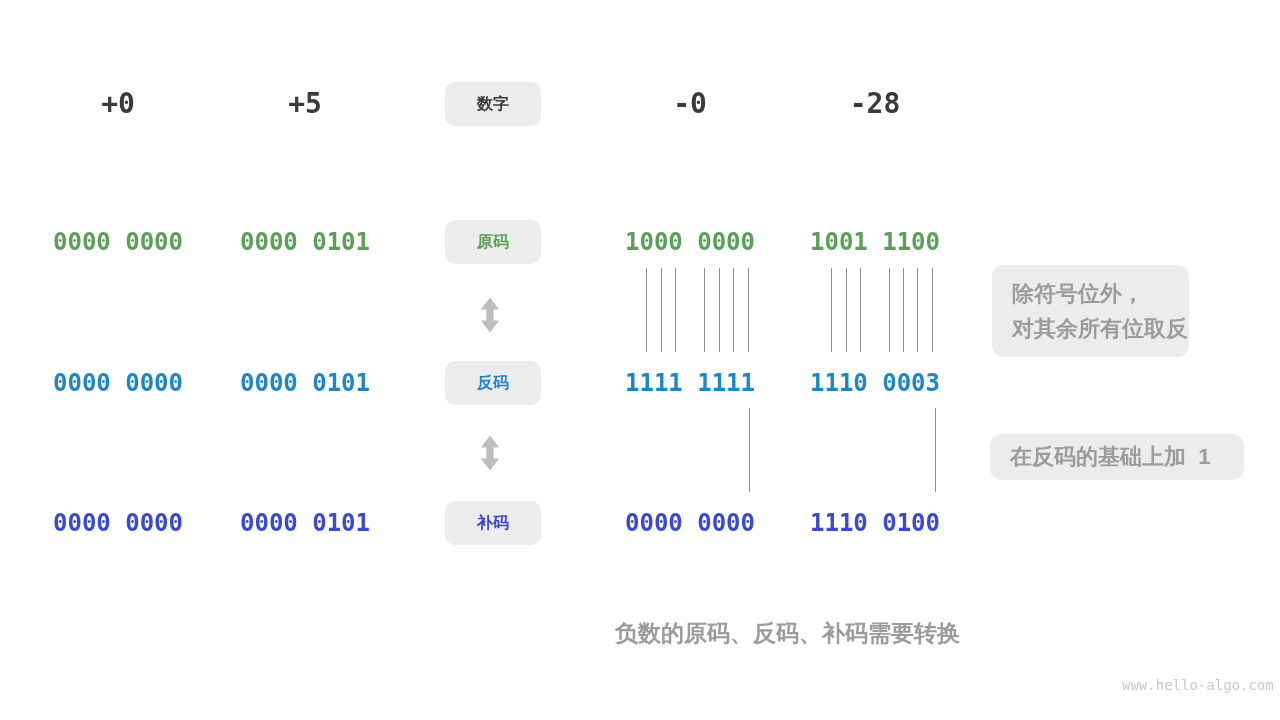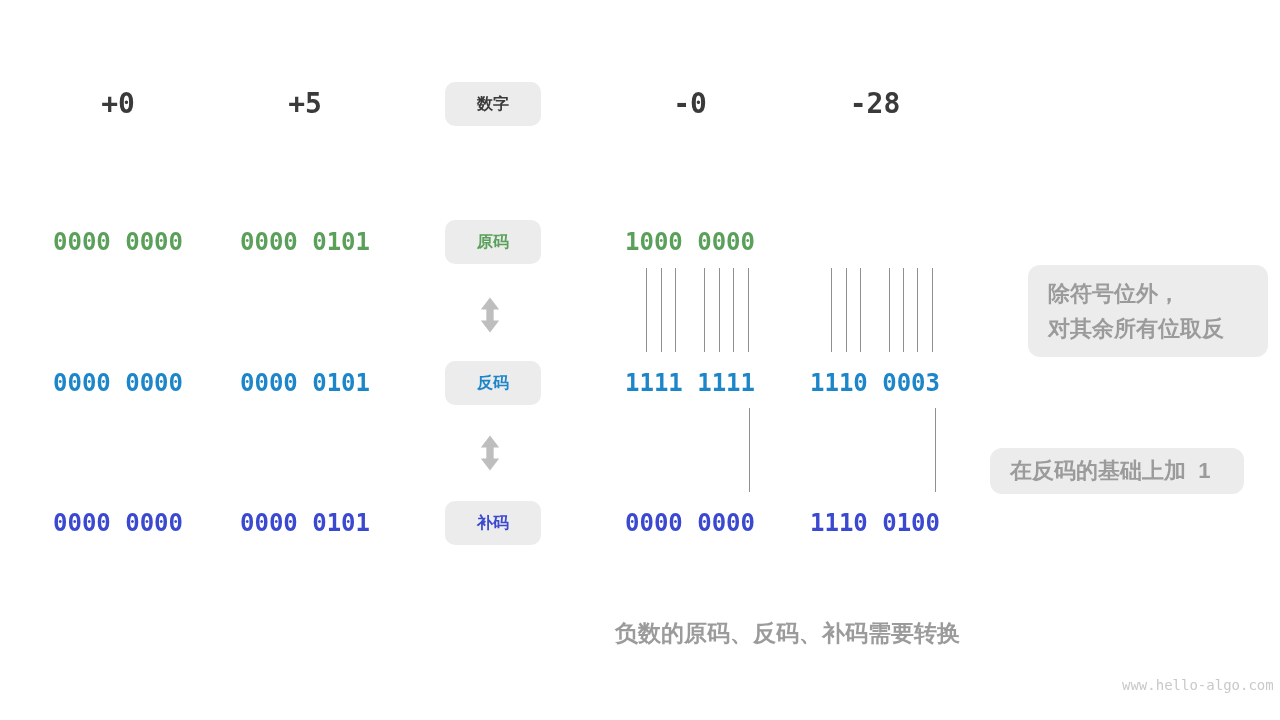--- a/index.html
+++ b/index.html
@@ -39,26 +39,26 @@
 
   .tick { position:absolute; width:1px; background:#8F8F8F; }
   .tick-a { top:268px; height:84px; }
   .tick-b { top:408px; height:84px; }
 
   .note {
     position:absolute; background:#ECECEC; border-radius:12px;
     color:#9B9B9B; font-weight:bold; font-size:22px; box-sizing:border-box;
   }
   .note-invert {
-    left:992px; top:265px; width:240px; height:92px;
-    padding:11px 0 9px 20px; line-height:35px;margin-left:36px;
+    left:992px; top:265px; width:197px; height:92px;
+    padding:11px 0 9px 20px; line-height:35px;
   }
   .note-invert span { display:block; }
   .note-addone {
-    left:990px; top:448px; width:254px; height:46px;
+    left:990px; top:434px; width:254px; height:46px;
     line-height:46px; padding-left:20px; white-space:pre;
   }
 
   .caption { position:absolute; top:618px; font-size:23px; font-weight:bold; color:#9B9B9B; white-space:pre; }
   .caption-pos { left:55px; }
   .caption-neg { left:615px; }
 
   .watermark {
     position:absolute; left:1082px; top:677px; font-size:14px; color:#C9C9C9;
     font-family:"DejaVu Sans Mono","Liberation Mono",monospace;
@@ -76,20 +76,21 @@
     <div class="chip chip-dark">数字</div>
     <div class="cell c3 mono hdr">-0</div>
     <div class="cell c4 mono hdr">-28</div>
   </div>
 
   <div class="row row-yuan">
     <div class="cell c1 mono green">0000 0000</div>
     <div class="cell c2 mono green">0000 0101</div>
     <div class="chip green">原码</div>
     <div class="cell c3 mono green">1000 0000</div>
+    <div class="cell c4 mono green">1001 1100</div>
   </div>
 
   <div class="row row-fan">
     <div class="cell c1 mono blue">0000 0000</div>
     <div class="cell c2 mono blue">0000 0101</div>
     <div class="chip blue">反码</div>
     <div class="cell c3 mono blue">1111 1111</div>
     <div class="cell c4 mono blue">1110 0003</div>
   </div>
 

